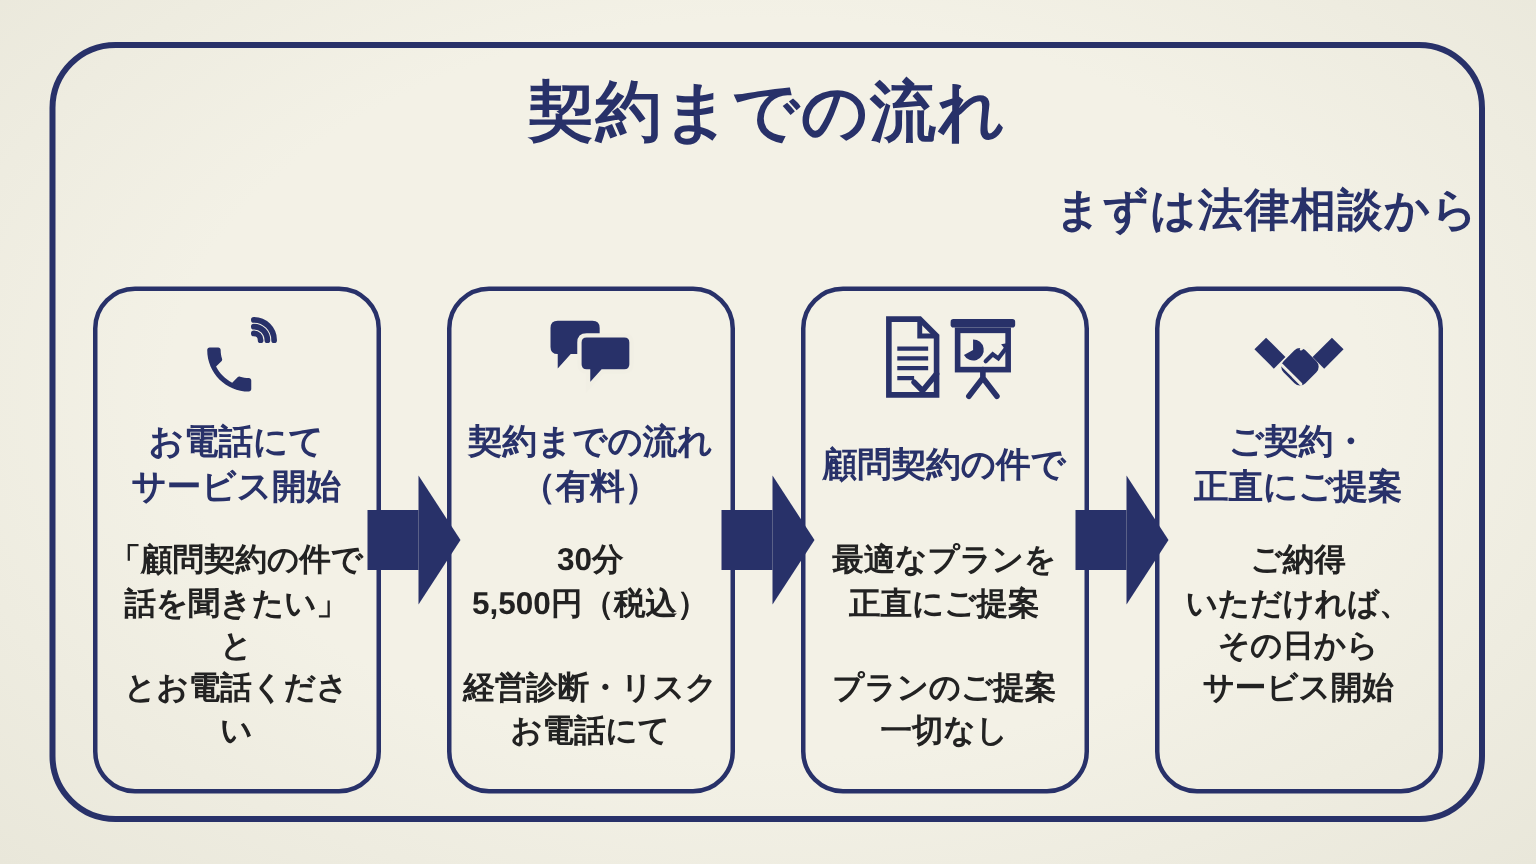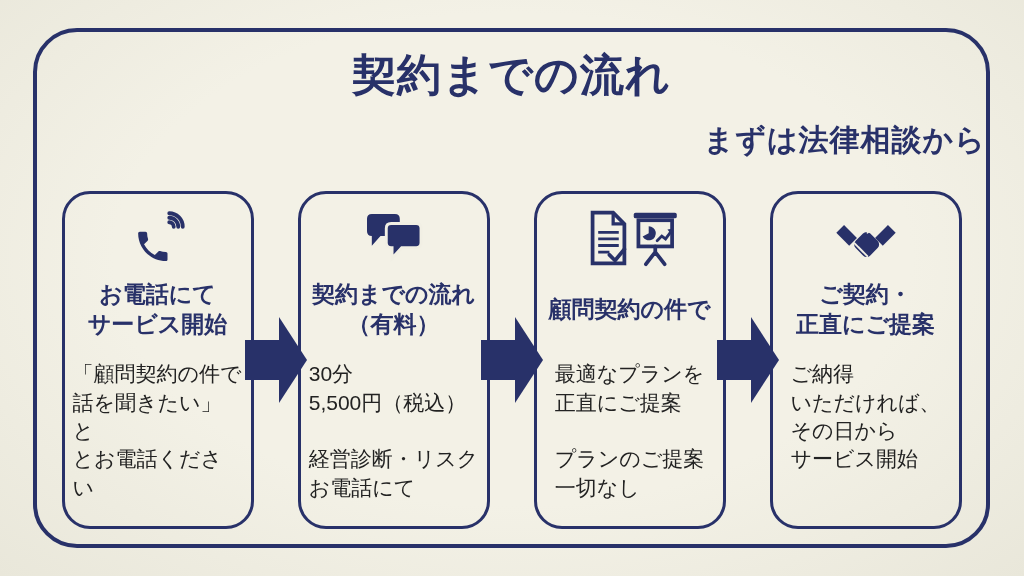--- a/index.html
+++ b/index.html
@@ -72,24 +72,26 @@
     justify-content: center;
     text-align: center;
     font-size: 23px;
     font-weight: bold;
     color: #283169;
     line-height: 1.3;
     white-space: pre-line;
   }
   .step-body {
     margin-top: 18px;
+    text-align: center;
     font-size: 21px;
     color: #222222;
     line-height: 1.35;
     white-space: pre-line;
+    font-weight: bold;
   }
   .arrow {
     flex: none;
     align-self: center;
     width: 62px;
     height: 86px;
     margin: 0 -9px;
     z-index: 2;
     display: flex;
     align-items: center;

